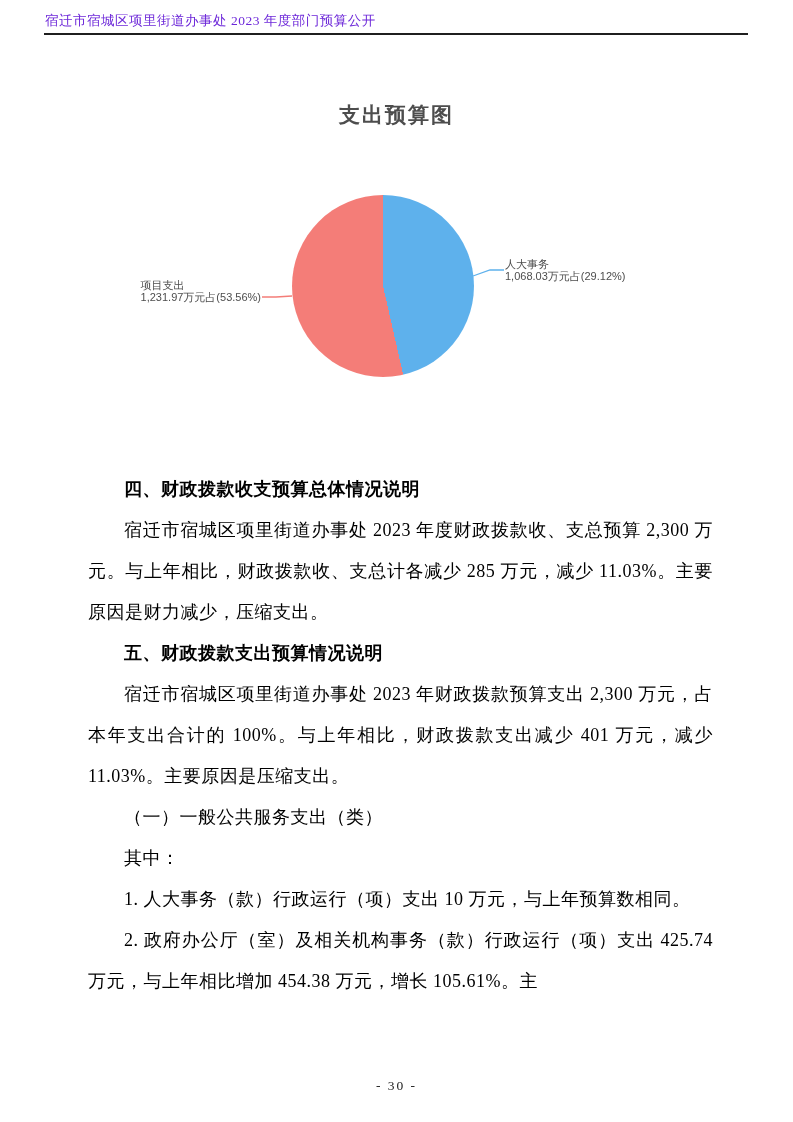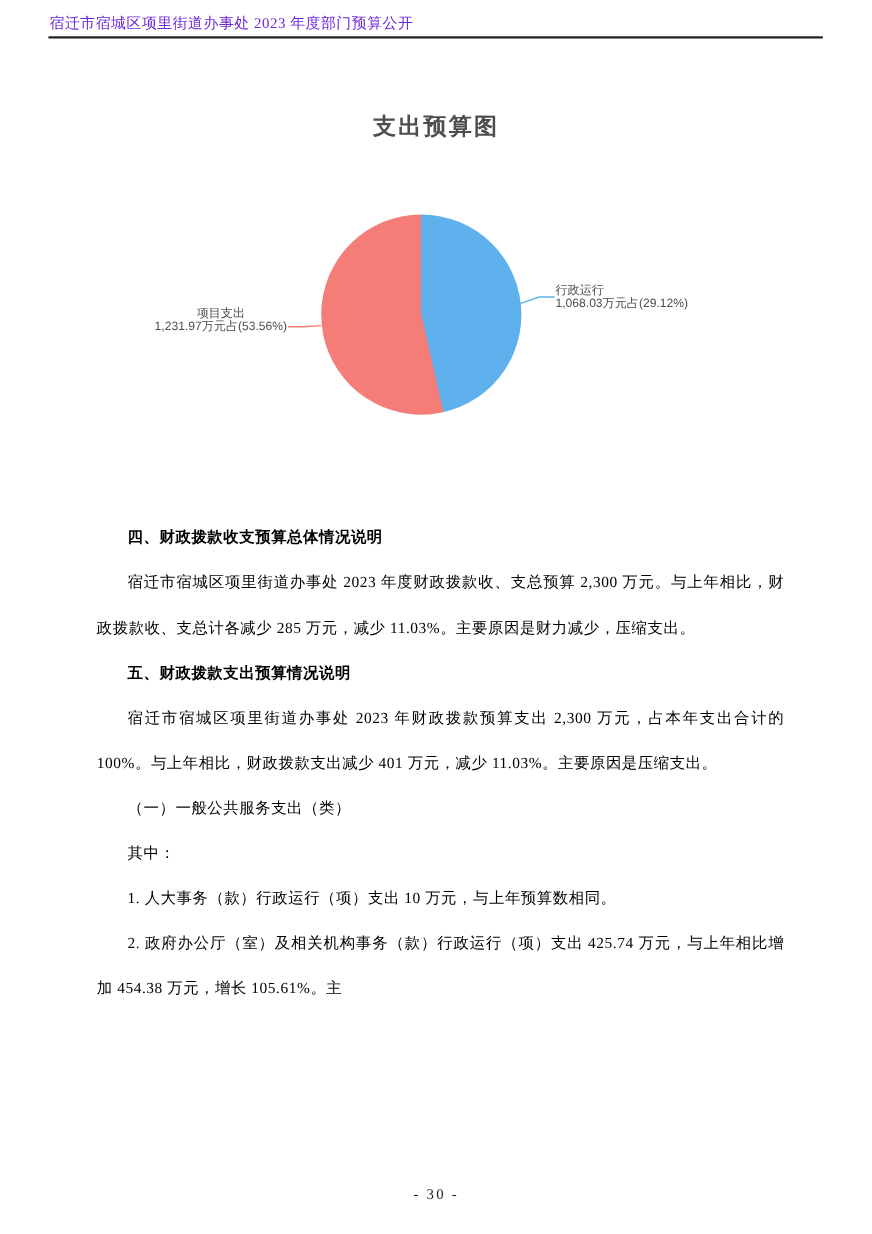--- a/index.html
+++ b/index.html
@@ -40,32 +40,32 @@
     position: absolute; left: 0; top: 90px;
     width: 793px; height: 330px;
     pointer-events: none;
   }
   .pie-label {
     position: absolute;
     font-family: "Liberation Sans", "DejaVu Sans", sans-serif;
     font-size: 11px; line-height: 11.5px; color: #4d4d4d;
     white-space: nowrap;
   }
-  .pie-label.left  { right: 532px; top: 280px; text-align: center; }
+  .pie-label.left  { right: 532px; top: 280px; text-align: left; }
   .pie-label.right { left: 505px;  top: 259px; text-align: left; }
 
   
   .doc-body {
     position: absolute; left: 88px; top: 469px; width: 625px;
   }
   .para {
     margin: 0;
     text-indent: 2em;
     text-align: justify;
-    font-size: 14px; line-height: 41px;
+    font-size: 18px; line-height: 41px;
     letter-spacing: 0.5px;
     color: #000;
   }
   .para.heading { font-weight: bold; }
 
   
   .page-footer {
     position: absolute; left: 0; bottom: 28px; width: 100%;
     text-align: center;
     font-size: 13.5px; color: #222;
@@ -86,21 +86,21 @@
   <polyline points="473,276 490,270 504,270" fill="none" stroke-width="1.3" stroke="#5eb1ec"></polyline>
   <polyline points="292,296 276,297 262,297" fill="none" stroke-width="1.3" stroke="#f47d78"></polyline>
 </svg>
 
 <div class="pie-label left">
   <div>项目支出</div>
   <div>1,231.97万元占(53.56%)</div>
 </div>
 
 <div class="pie-label right">
-  <div>行政运行</div>
+  <div>人大事务</div>
   <div>1,068.03万元占(29.12%)</div>
 </div>
 
 <div class="doc-body">
     <p class="para heading">四、财政拨款收支预算总体情况说明</p>
     <p class="para body">宿迁市宿城区项里街道办事处 2023 年度财政拨款收、支总预算 2,300 万元。与上年相比，财政拨款收、支总计各减少 285 万元，减少 11.03%。主要原因是财力减少，压缩支出。</p>
     <p class="para heading">五、财政拨款支出预算情况说明</p>
     <p class="para body">宿迁市宿城区项里街道办事处 2023 年财政拨款预算支出 2,300 万元，占本年支出合计的 100%。与上年相比，财政拨款支出减少 401 万元，减少 11.03%。主要原因是压缩支出。</p>
     <p class="para body">（一）一般公共服务支出（类）</p>
     <p class="para body">其中：</p>

